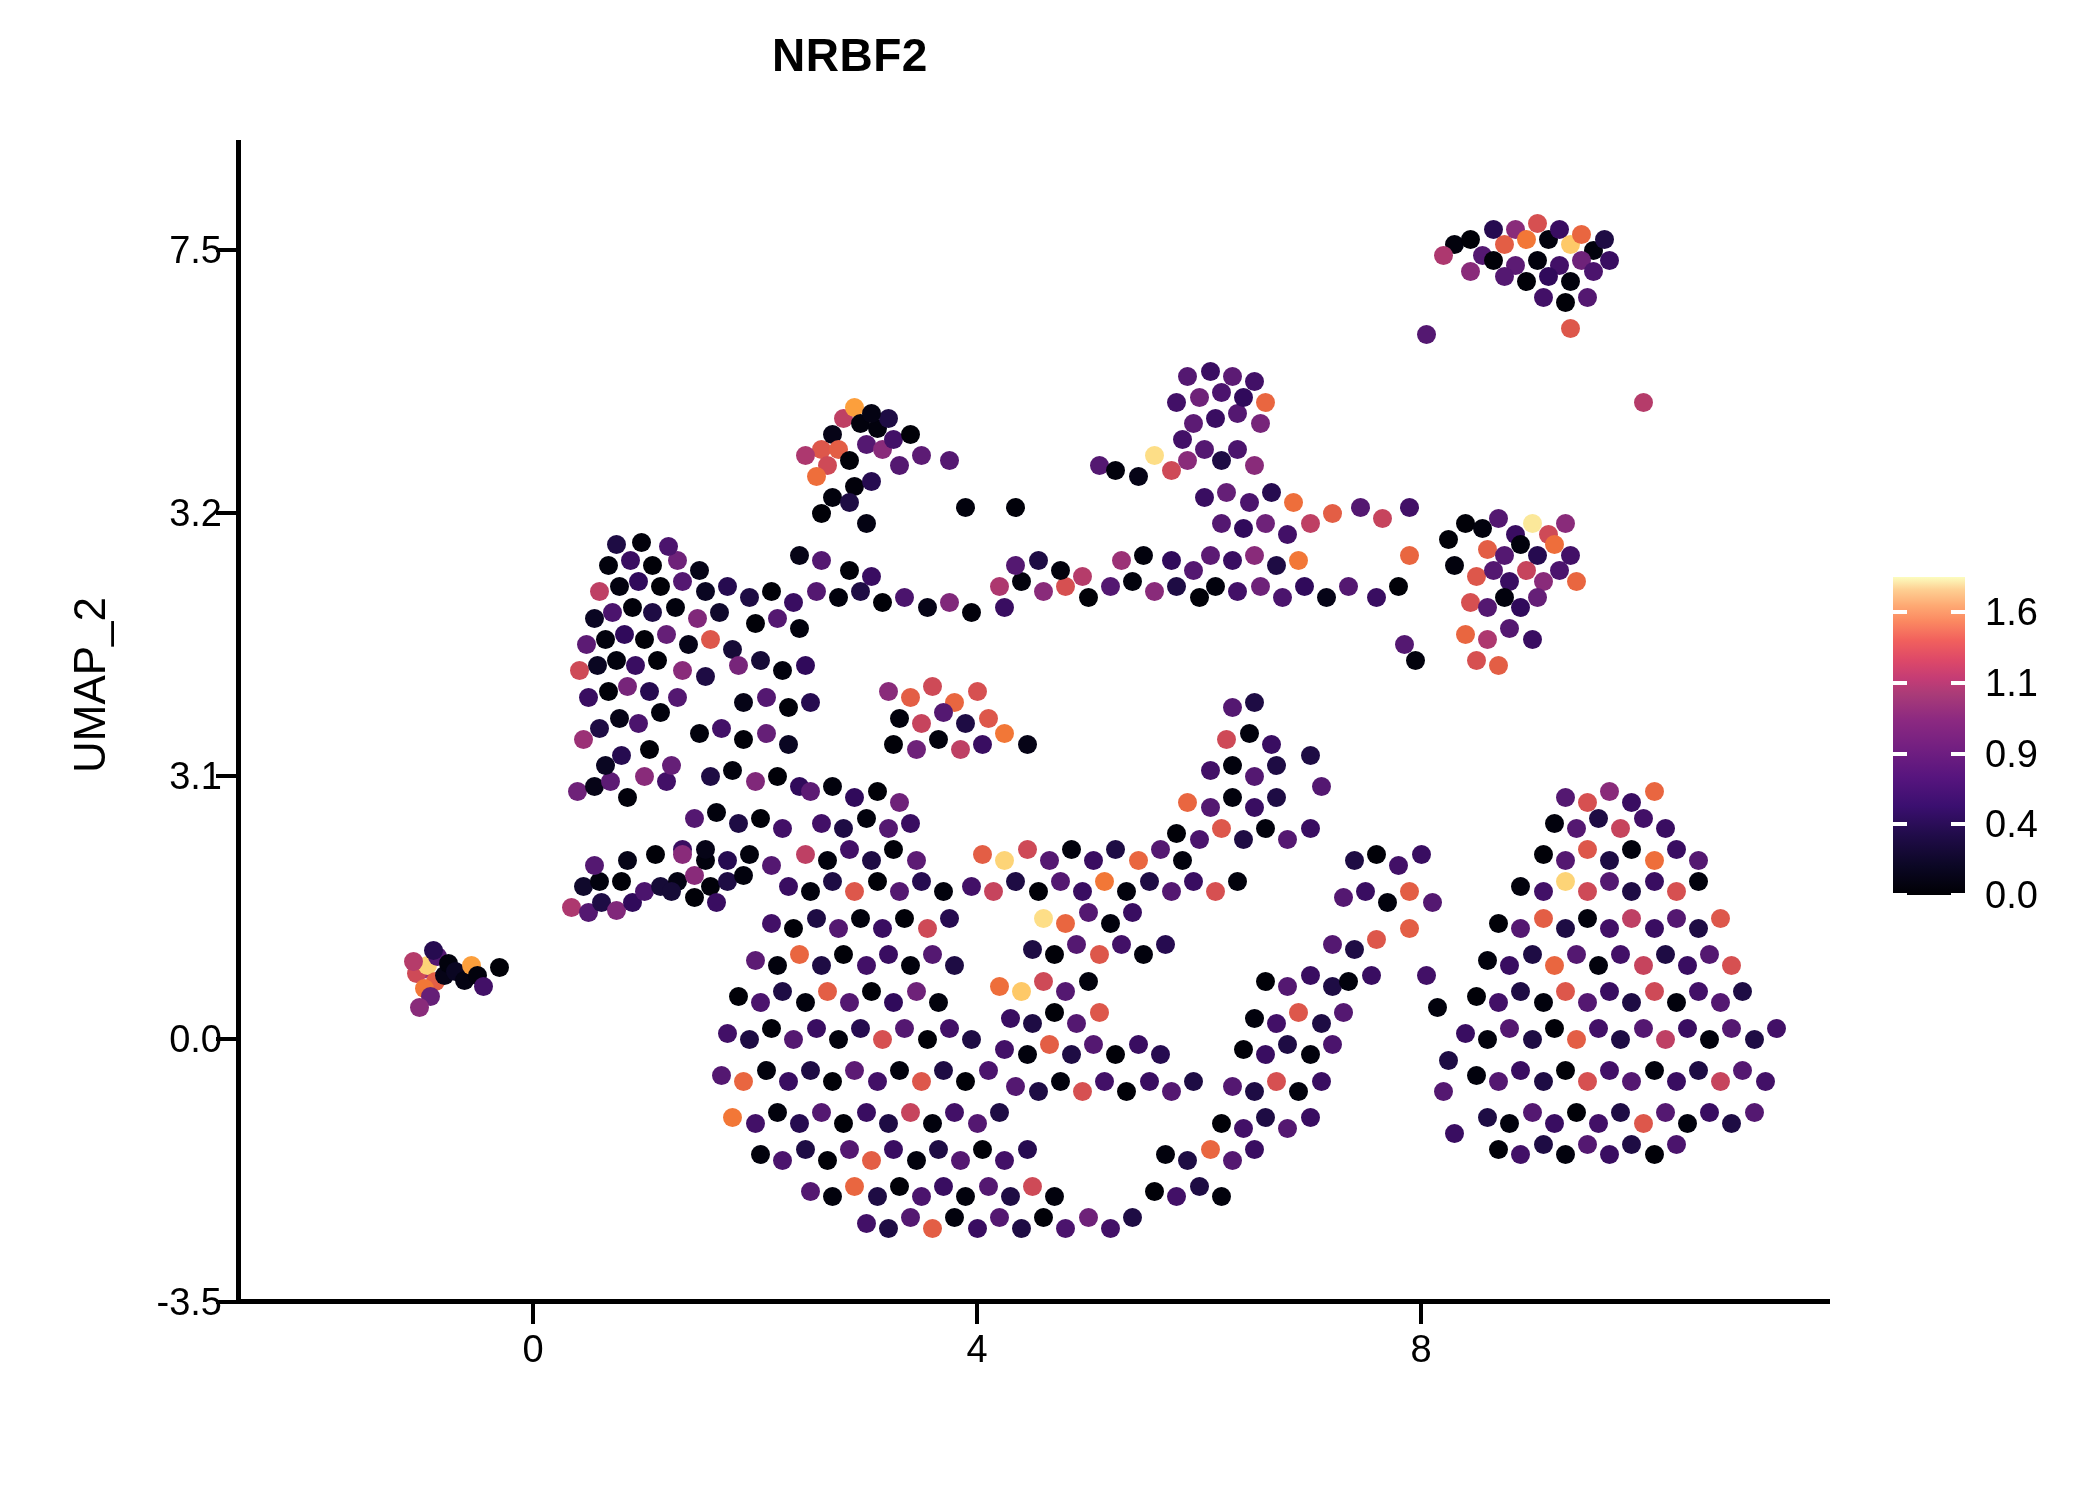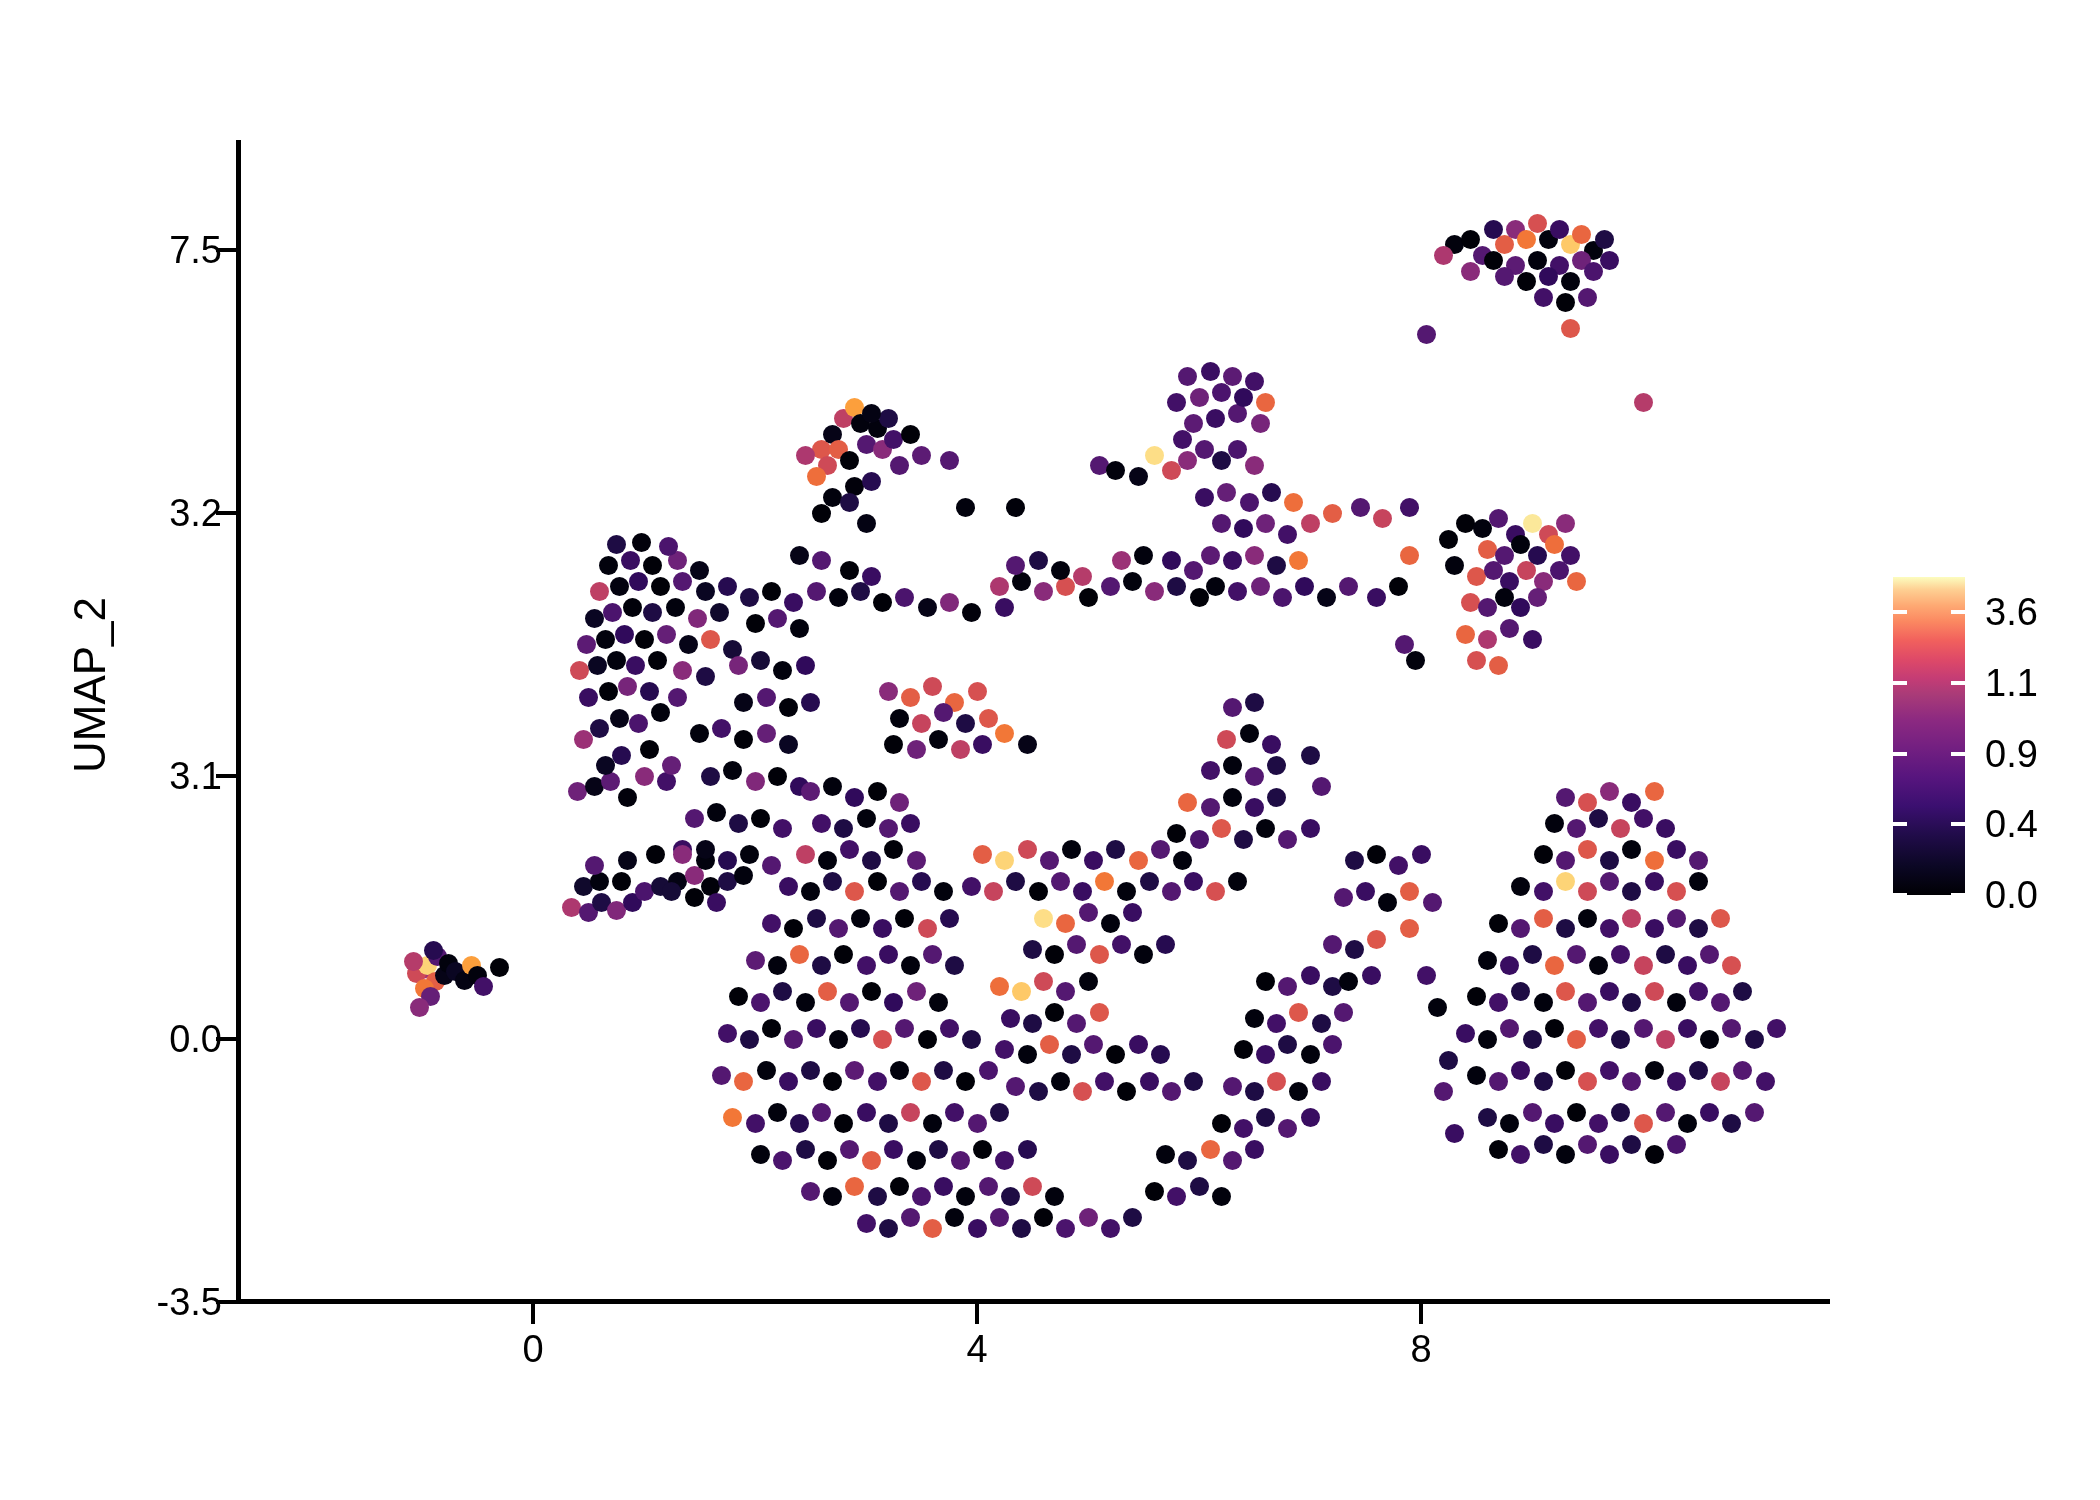--- a/index.html
+++ b/index.html
@@ -57,20 +57,21 @@
   .cb-label{
     position:absolute;left:92px;font-size:38px;color:#000;line-height:1;
     white-space:nowrap;
   }
 </style>
 </head>
 <body>
 
 <div id="root">
 
+  <div class="plot-title">NRBF2</div>
 
   <div id="scatter-layer">
       <div class="pt" style="left: 422px; top: 969.6px; background: rgb(164, 52, 116); width: 19px; height: 19px; margin-left: -9.5px; margin-top: -9.5px;"></div>
       <div class="pt" style="left: 416.4px; top: 973.8px; background: rgb(206, 74, 87); width: 19px; height: 19px; margin-left: -9.5px; margin-top: -9.5px;"></div>
       <div class="pt" style="left: 427.6px; top: 965.4px; background: rgb(253, 212, 119); width: 19px; height: 19px; margin-left: -9.5px; margin-top: -9.5px;"></div>
       <div class="pt" style="left: 435.3px; top: 981.1px; background: rgb(227, 94, 69); width: 19px; height: 19px; margin-left: -9.5px; margin-top: -9.5px;"></div>
       <div class="pt" style="left: 424.2px; top: 988.5px; background: rgb(242, 119, 55); width: 19px; height: 19px; margin-left: -9.5px; margin-top: -9.5px;"></div>
       <div class="pt" style="left: 437.5px; top: 956.9px; background: rgb(84, 24, 113); width: 19px; height: 19px; margin-left: -9.5px; margin-top: -9.5px;"></div>
       <div class="pt" style="left: 413.1px; top: 961.2px; background: rgb(181, 60, 106); width: 19px; height: 19px; margin-left: -9.5px; margin-top: -9.5px;"></div>
       <div class="pt" style="left: 430.9px; top: 996.9px; background: rgb(101, 31, 119); width: 19px; height: 19px; margin-left: -9.5px; margin-top: -9.5px;"></div>
@@ -816,17 +817,17 @@
         <div class="cb-tick" style="top: 104px;"></div>
         <div class="cb-tick right" style="top: 104px;"></div>
         <div class="cb-tick" style="top: 33.3333px;"></div>
         <div class="cb-tick right" style="top: 33.3333px;"></div>
       </div>
     <div id="colorbar-ticks">
         <div class="cb-label" style="top: 299px;">0.0</div>
         <div class="cb-label" style="top: 228.333px;">0.4</div>
         <div class="cb-label" style="top: 157.667px;">0.9</div>
         <div class="cb-label" style="top: 87px;">1.1</div>
-        <div class="cb-label" style="top: 16.3333px;">3.6</div>
+        <div class="cb-label" style="top: 16.3333px;">1.6</div>
       </div>
   </div>
 
 </div>
 
 </body></html>

